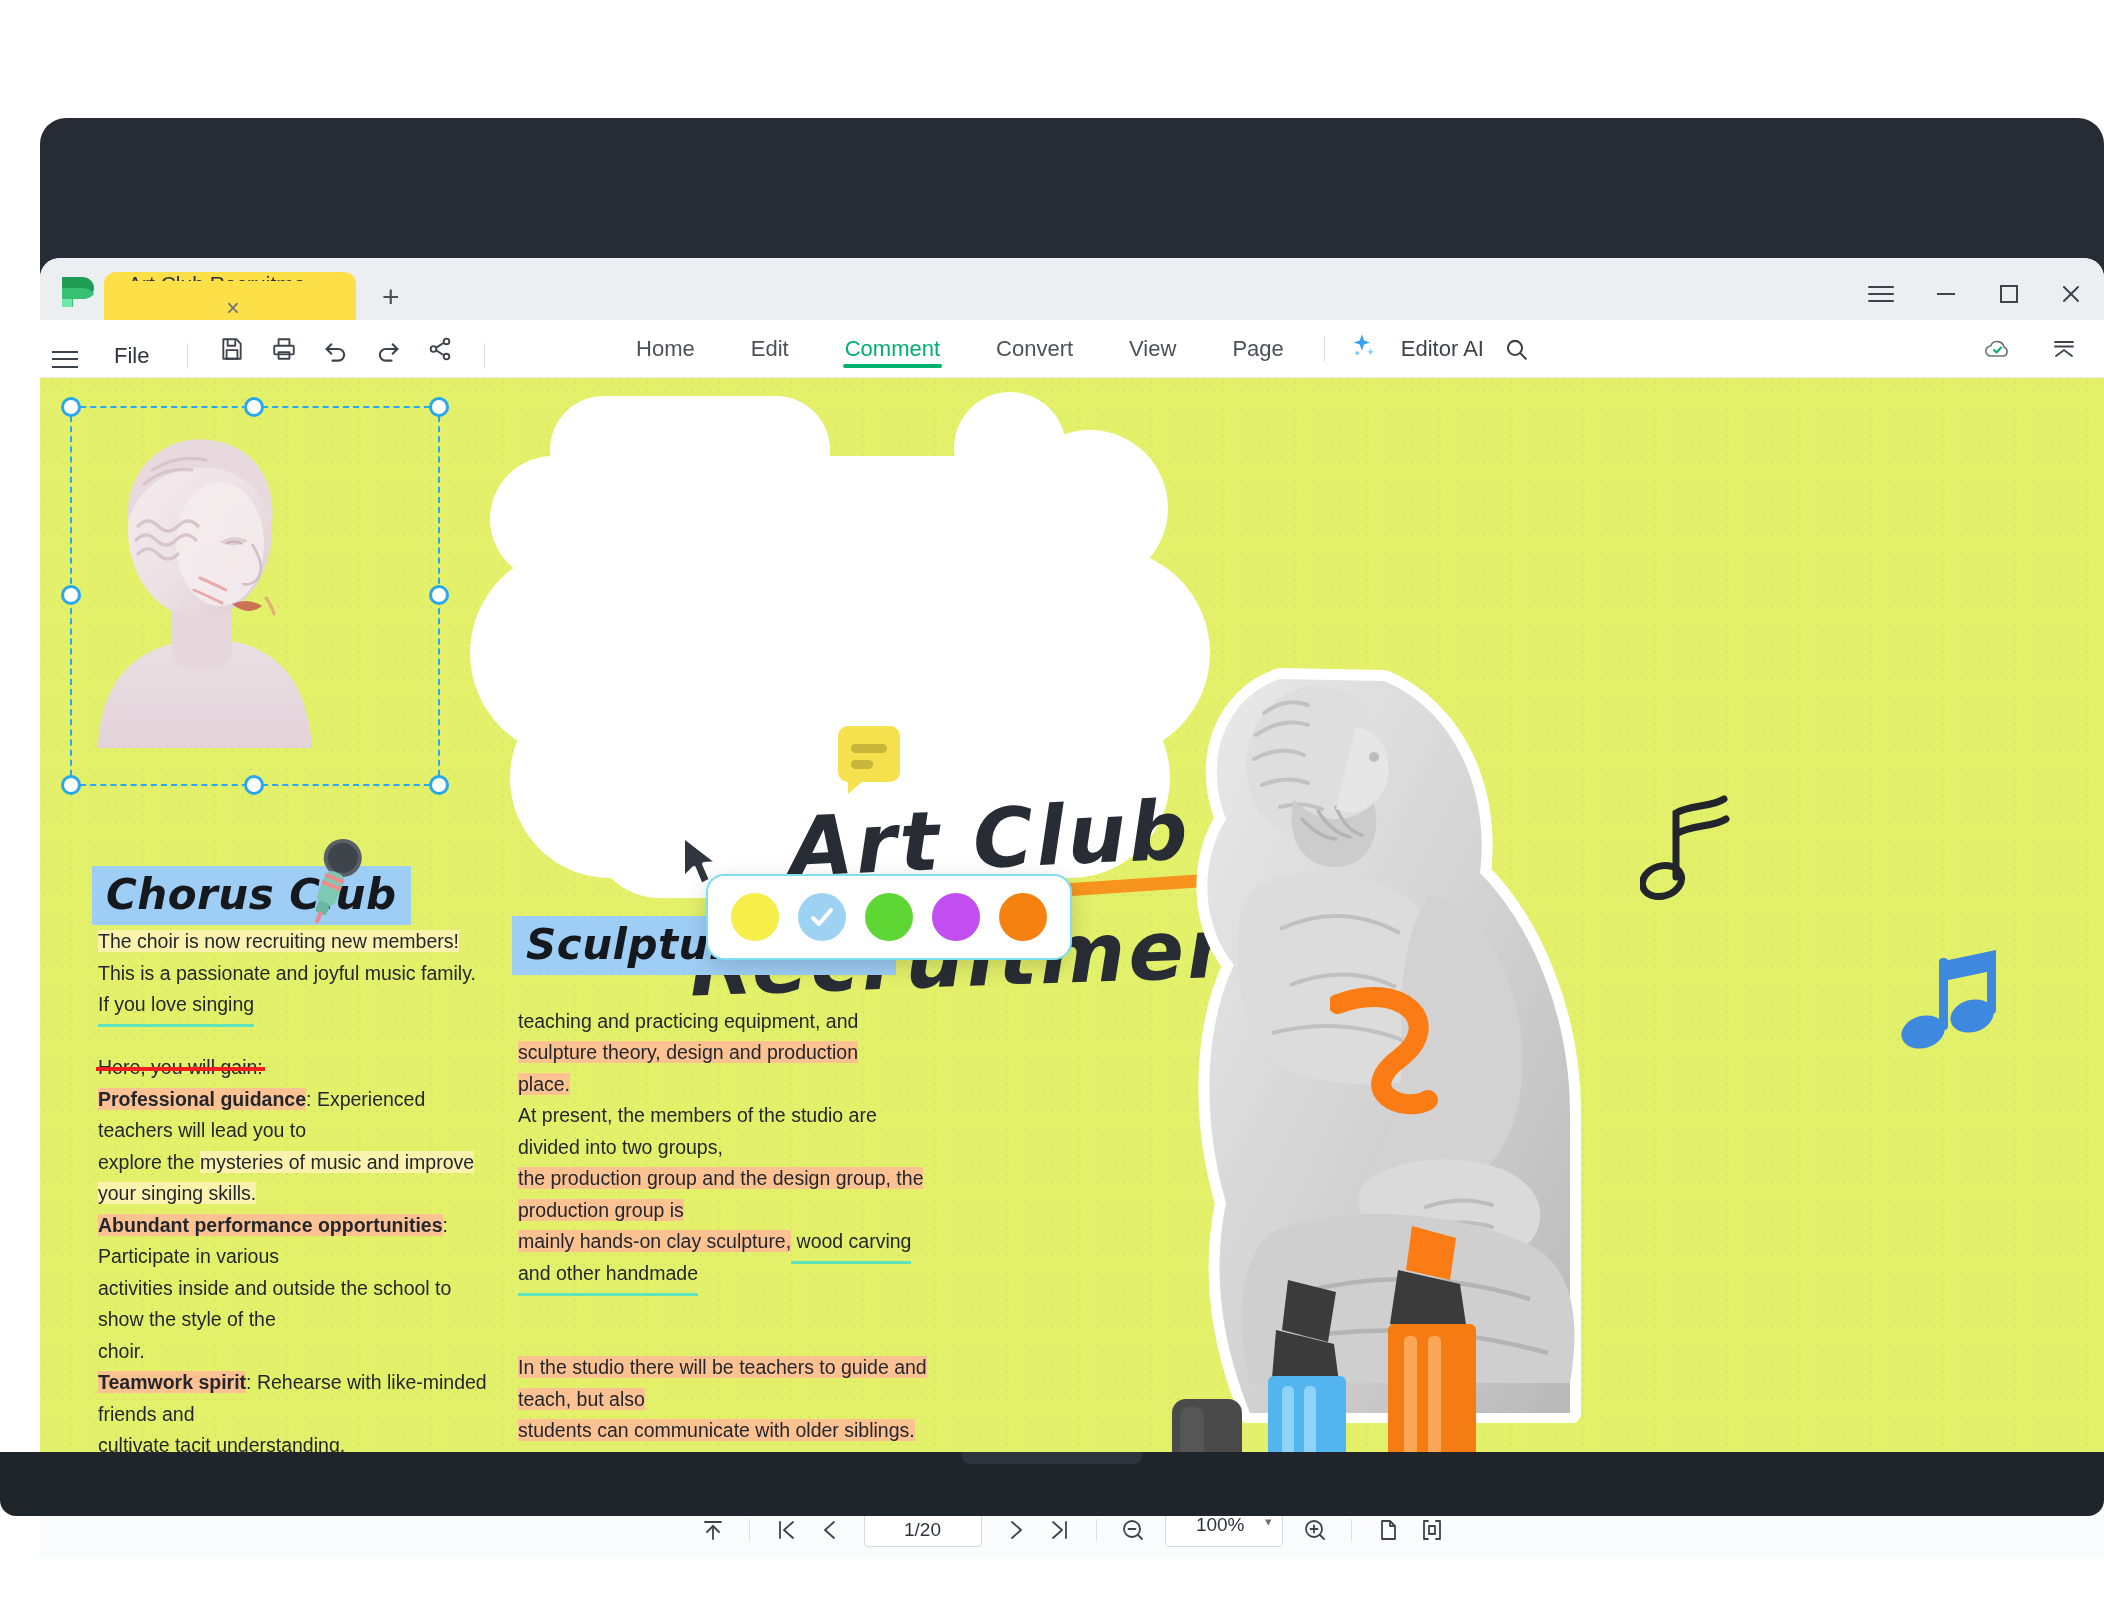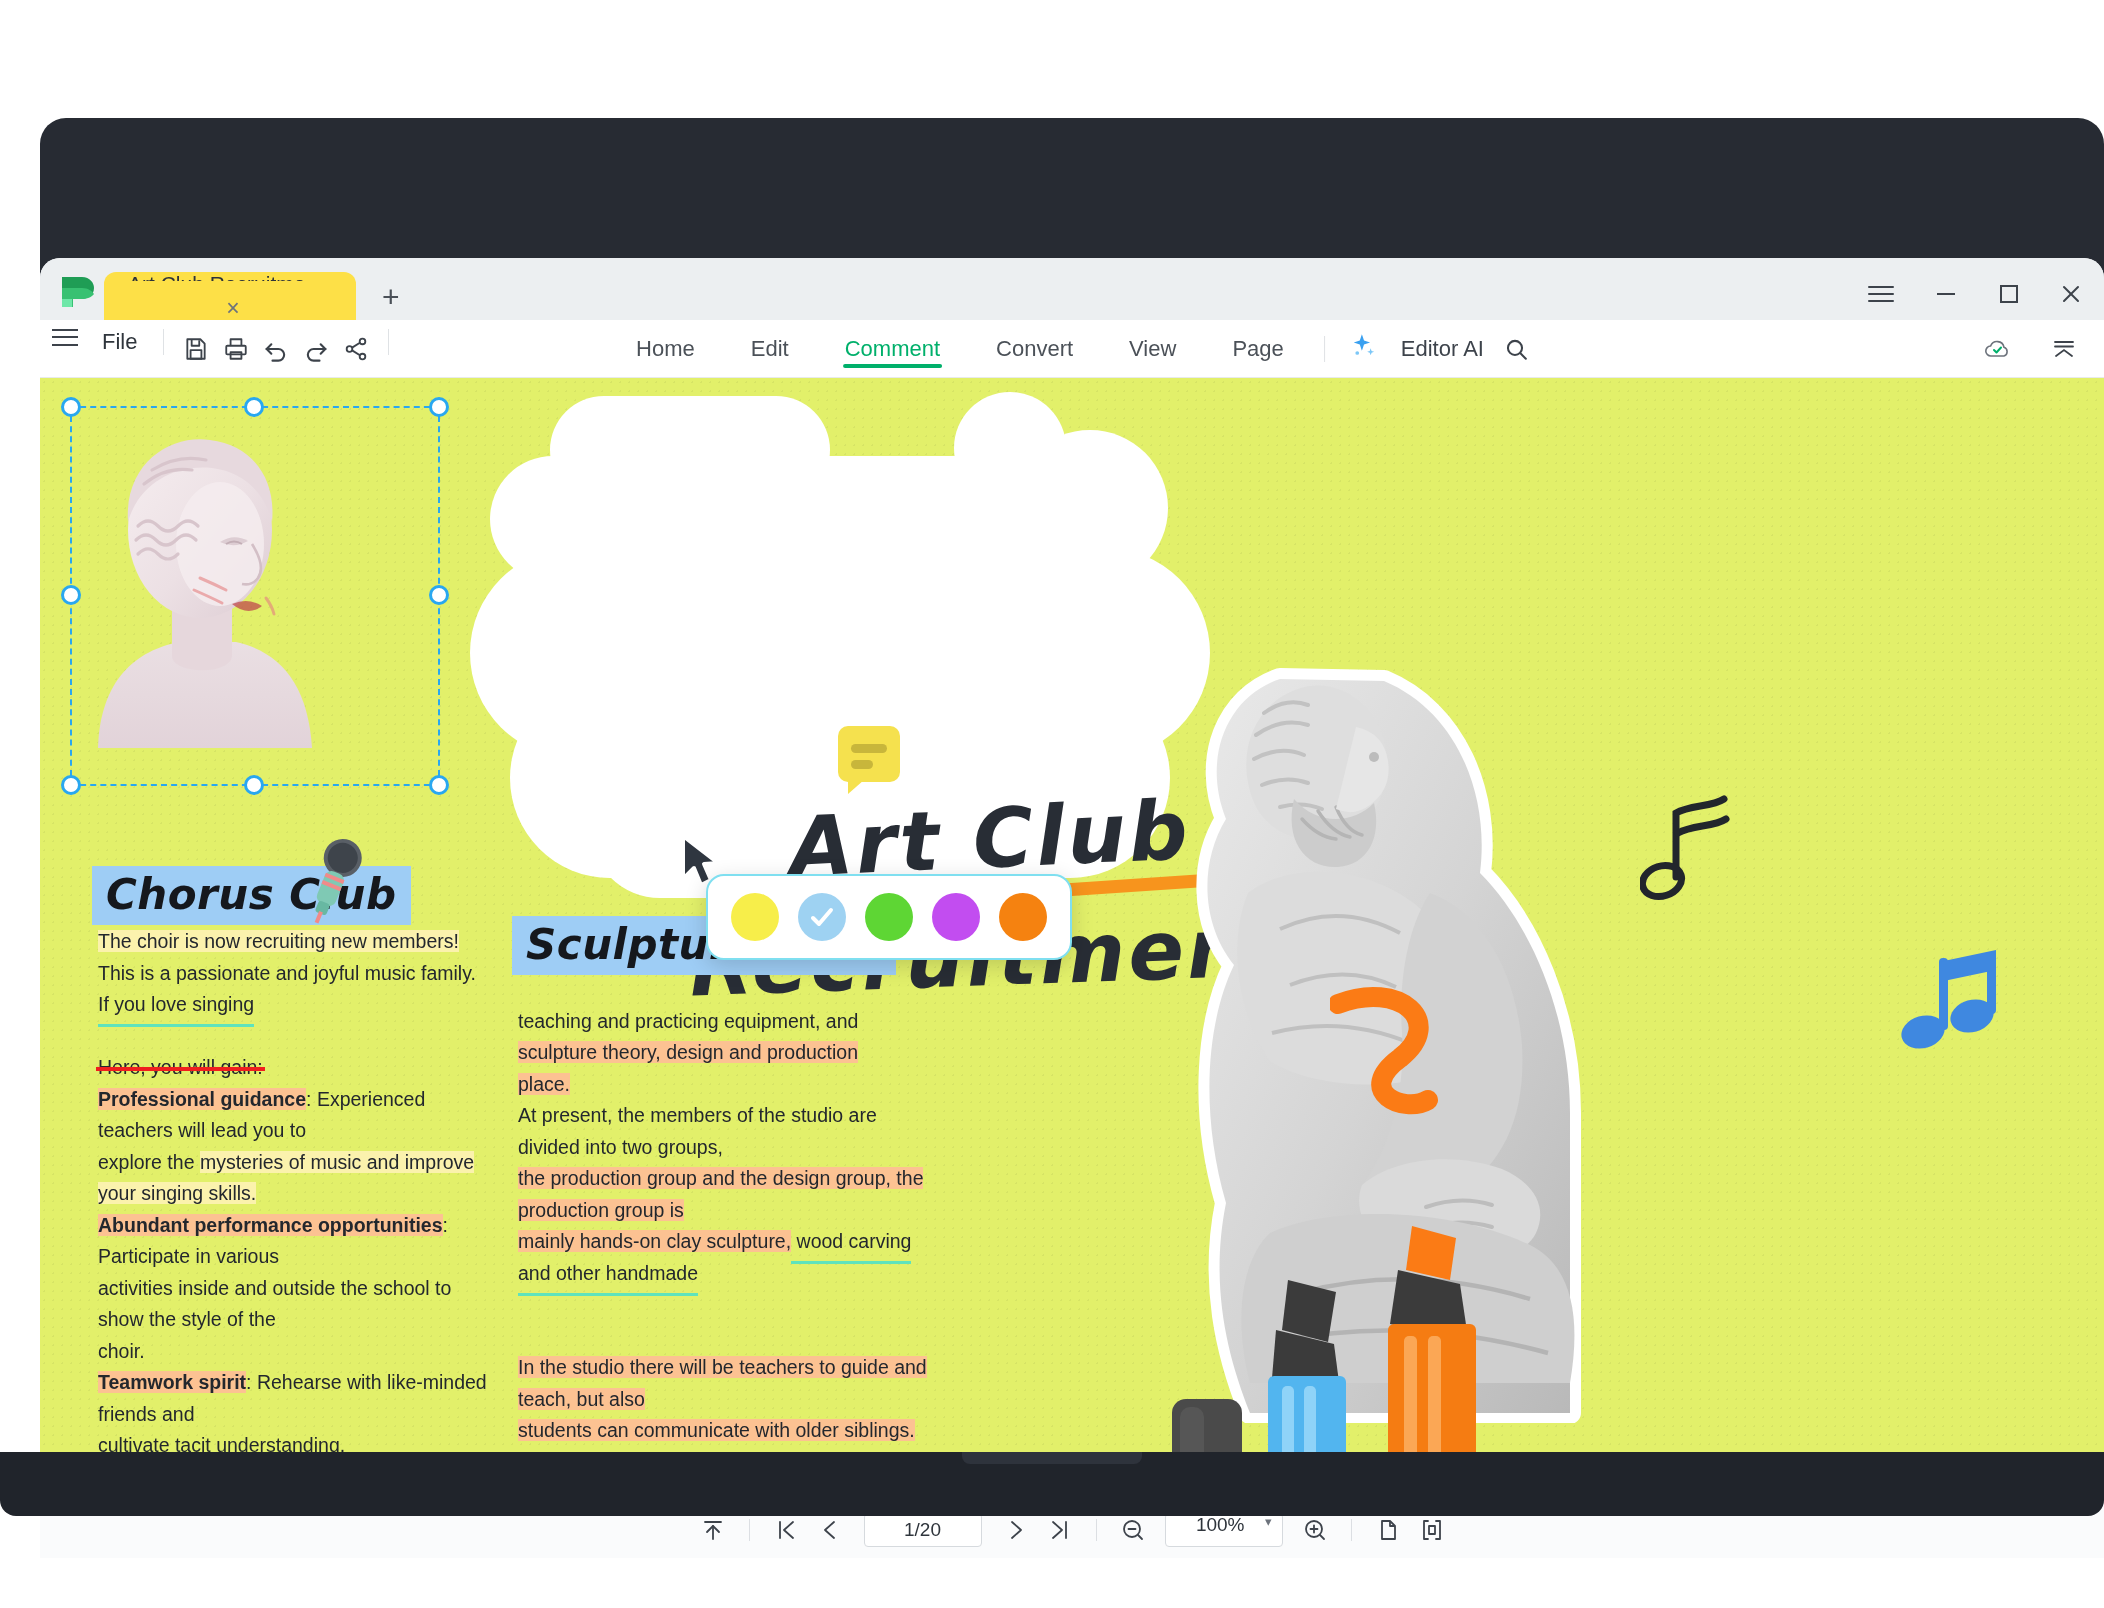--- a/index.html
+++ b/index.html
@@ -58,21 +58,21 @@
     position:absolute; right:22px; bottom:12px; display:flex;
     align-items:center; gap:40px;
   }
   .win-btn { color:#3d434b; cursor:pointer; line-height:1; }
 
   
   #ribbon {
     position:relative; height:58px; background:#ffffff;
     display:flex; align-items:center; border-bottom:1px solid #e8eaec;
   }
-  #ribbon-left { display:flex; align-items:flex-start; gap:0px; padding-left:12px; }
+  #ribbon-left { display:flex; align-items:flex-end; gap:12px; padding-left:12px; }
   .hamburger { width:26px; height:18px; position:relative; cursor:pointer; margin-right:10px;}
   .hamburger i { position:absolute; left:0; width:26px; height:2.3px; background:#3d434b; display:block;}
   .hamburger i:nth-child(1){top:0;} .hamburger i:nth-child(2){top:7.5px;} .hamburger i:nth-child(3){top:15px;}
   #file-menu { font-size:22px; color:#2f353c; cursor:pointer; padding:0 14px; }
   .vdiv { width:1px; height:26px; background:#dfe2e5; margin:0 12px; }
   .tool-icon { width:40px; height:40px; display:flex; align-items:center;
                justify-content:center; cursor:pointer; }
   #ribbon-center {
     position:absolute; left:50%; transform:translateX(-50%);
     display:flex; align-items:center; gap:0px;

